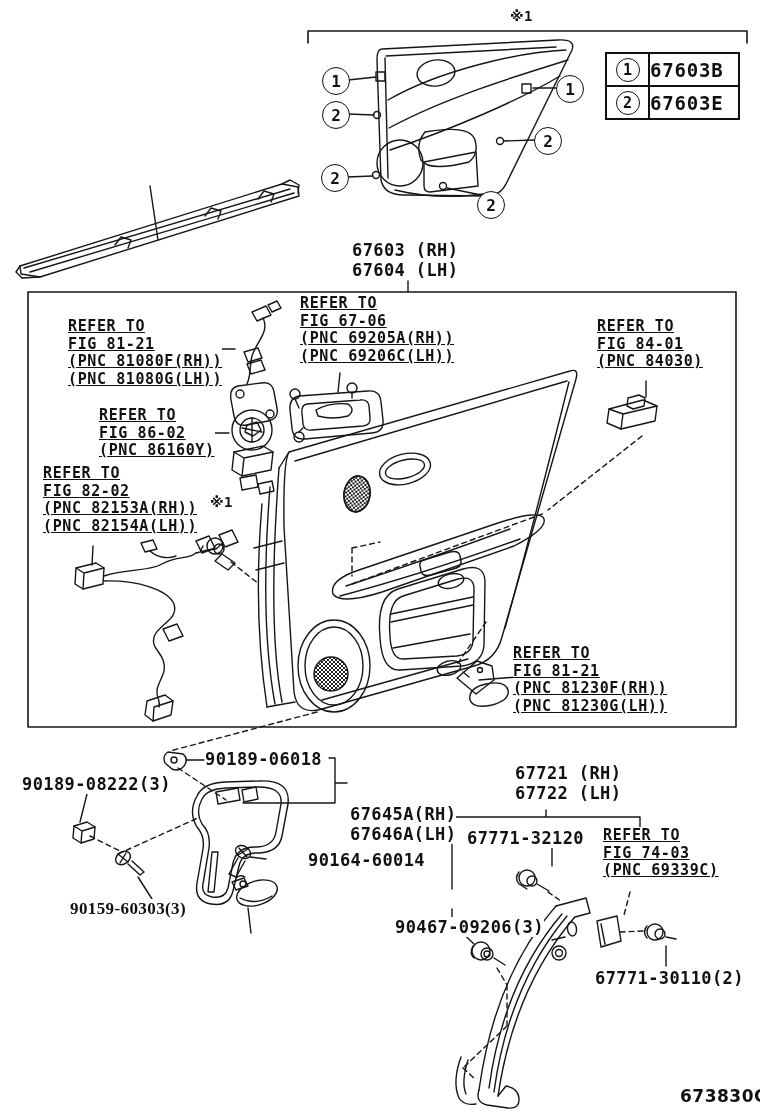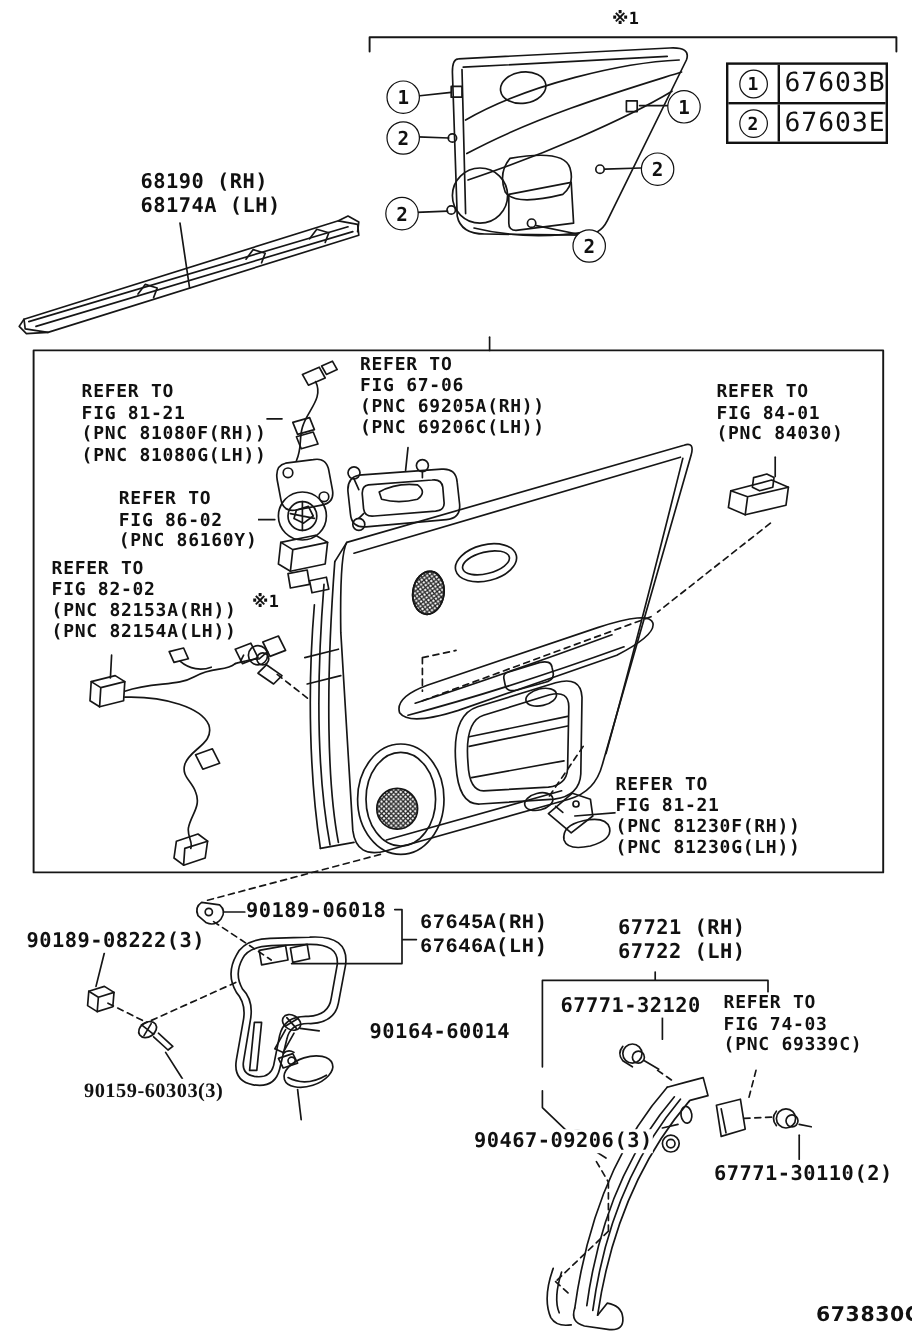--- a/index.html
+++ b/index.html
@@ -2,34 +2,34 @@
 <html><head>
 <meta charset="utf-8">
 <style>
   html,body{margin:0;padding:0;background:#fff;}
   #page{position:relative;width:760px;height:1112px;background:#fff;overflow:hidden;
         font-family:"DejaVu Sans Mono","DejaVu Sans",monospace;color:#111;}
   svg.art{position:absolute;left:0;top:0;}
   svg.art *{vector-effect:non-scaling-stroke;}
   .lbl{position:absolute;white-space:pre-line;font-weight:bold;background:#fff;
        font-size:17px;line-height:20px;letter-spacing:0.4px;}
-  .ref{font-size:15px;line-height:17.5px;letter-spacing:0.6px;}
+  .ref{font-size:15px;line-height:17.5px;letter-spacing:0.6px;text-decoration:underline;}
   .small{font-size:14px;line-height:16px;}
   .code{font-family:"DejaVu Sans","Liberation Sans",sans-serif;font-weight:600;font-size:17px;letter-spacing:0.5px;}
   .callout{position:absolute;width:26px;height:26px;border:1.7px solid #111;border-radius:50%;
            background:#fff;display:flex;align-items:center;justify-content:center;
            font-weight:bold;font-size:16px;}
   
   #legend{position:absolute;left:605px;top:52px;width:131px;border:2.2px solid #111;background:#fff;}
   .legrow{display:flex;height:31px;align-items:center;}
   .legrow + .legrow{border-top:2.2px solid #111;}
   .legnum{width:41px;border-right:2.2px solid #111;height:100%;display:flex;align-items:center;justify-content:center;}
   .legcirc{width:22px;height:22px;border:1.6px solid #111;border-radius:50%;display:flex;
            align-items:center;justify-content:center;font-weight:bold;font-size:15px;background:#fff;}
-  .legpart{flex:1;text-align:right;font-weight:normal;font-size:22px;letter-spacing:0.8px;}
+  .legpart{flex:1;text-align:left;font-weight:bold;font-size:19px;letter-spacing:0.8px;}
 </style>
 </head>
 <body>
 
 <div id="page">
 
 <svg class="art" width="760" height="1112" viewBox="0 0 760 1112" fill="none" stroke="#161616" stroke-width="1.4" stroke-linecap="round" stroke-linejoin="round">
   <defs>
     <pattern id="hatch" width="4" height="4" patternUnits="userSpaceOnUse">
       <path d="M0,4 L4,0" stroke="#222" stroke-width="1"></path>
@@ -297,22 +297,22 @@
   </div>
 </div>
 
 <div class="callout" style="left:322px;top:67px;">1</div>
 <div class="callout" style="left:322px;top:101px;">2</div>
 <div class="callout" style="left:321px;top:164px;">2</div>
 <div class="callout" style="left:477px;top:191px;">2</div>
 <div class="callout" style="left:556px;top:75px;">1</div>
 <div class="callout" style="left:534px;top:127px;">2</div>
 
-<div class="lbl" style="left:117px;top:142px;">68190 (RH)
-68174A (LH)</div>
+<div class="lbl" style="left:352px;top:240px;">67603 (RH)
+67604 (LH)</div>
 
 <div class="lbl ref" style="left:68px;top:318px;">REFER TO
 FIG 81-21
 (PNC 81080F(RH))
 (PNC 81080G(LH))</div>
 <div class="lbl ref" style="left:300px;top:295px;">REFER TO
 FIG 67-06
 (PNC 69205A(RH))
 (PNC 69206C(LH))</div>
 <div class="lbl ref" style="left:597px;top:318px;">REFER TO
@@ -325,29 +325,29 @@
 FIG 82-02
 (PNC 82153A(RH))
 (PNC 82154A(LH))</div>
 <div class="lbl ref" style="left:513px;top:645px;">REFER TO
 FIG 81-21
 (PNC 81230F(RH))
 (PNC 81230G(LH))</div>
 
 <div class="lbl" style="left:205px;top:749px;">90189-06018</div>
 <div class="lbl" style="left:22px;top:774px;">90189-08222(3)</div>
-<div class="lbl" style="left:350px;top:760px;font-family:Liberation Mono, monospace;">67645A(RH)
+<div class="lbl" style="left:350px;top:804px;">67645A(RH)
 67646A(LH)</div>
 <div class="lbl" style="left:268px;top:850px;margin-left:40px;">90164-60014</div>
 <div class="lbl" style="left:70px;top:899px;font-family:Liberation Serif, serif;">90159-60303(3)</div>
 
 <div class="lbl" style="left:515px;top:763px;">67721 (RH)
 67722 (LH)</div>
 <div class="lbl" style="left:467px;top:828px;text-align:center;">67771-32120</div>
 <div class="lbl ref" style="left:603px;top:827px;">REFER TO
 FIG 74-03
 (PNC 69339C)</div>
-<div class="lbl" style="left:395px;top:941px;">90467-09206(3)</div>
+<div class="lbl" style="left:395px;top:917px;">90467-09206(3)</div>
 <div class="lbl" style="left:595px;top:968px;">67771-30110(2)</div>
 
 <div class="lbl code" style="left:680px;top:1086px;background:transparent;">673830C</div>
 
 </div>
 
 </body></html>

